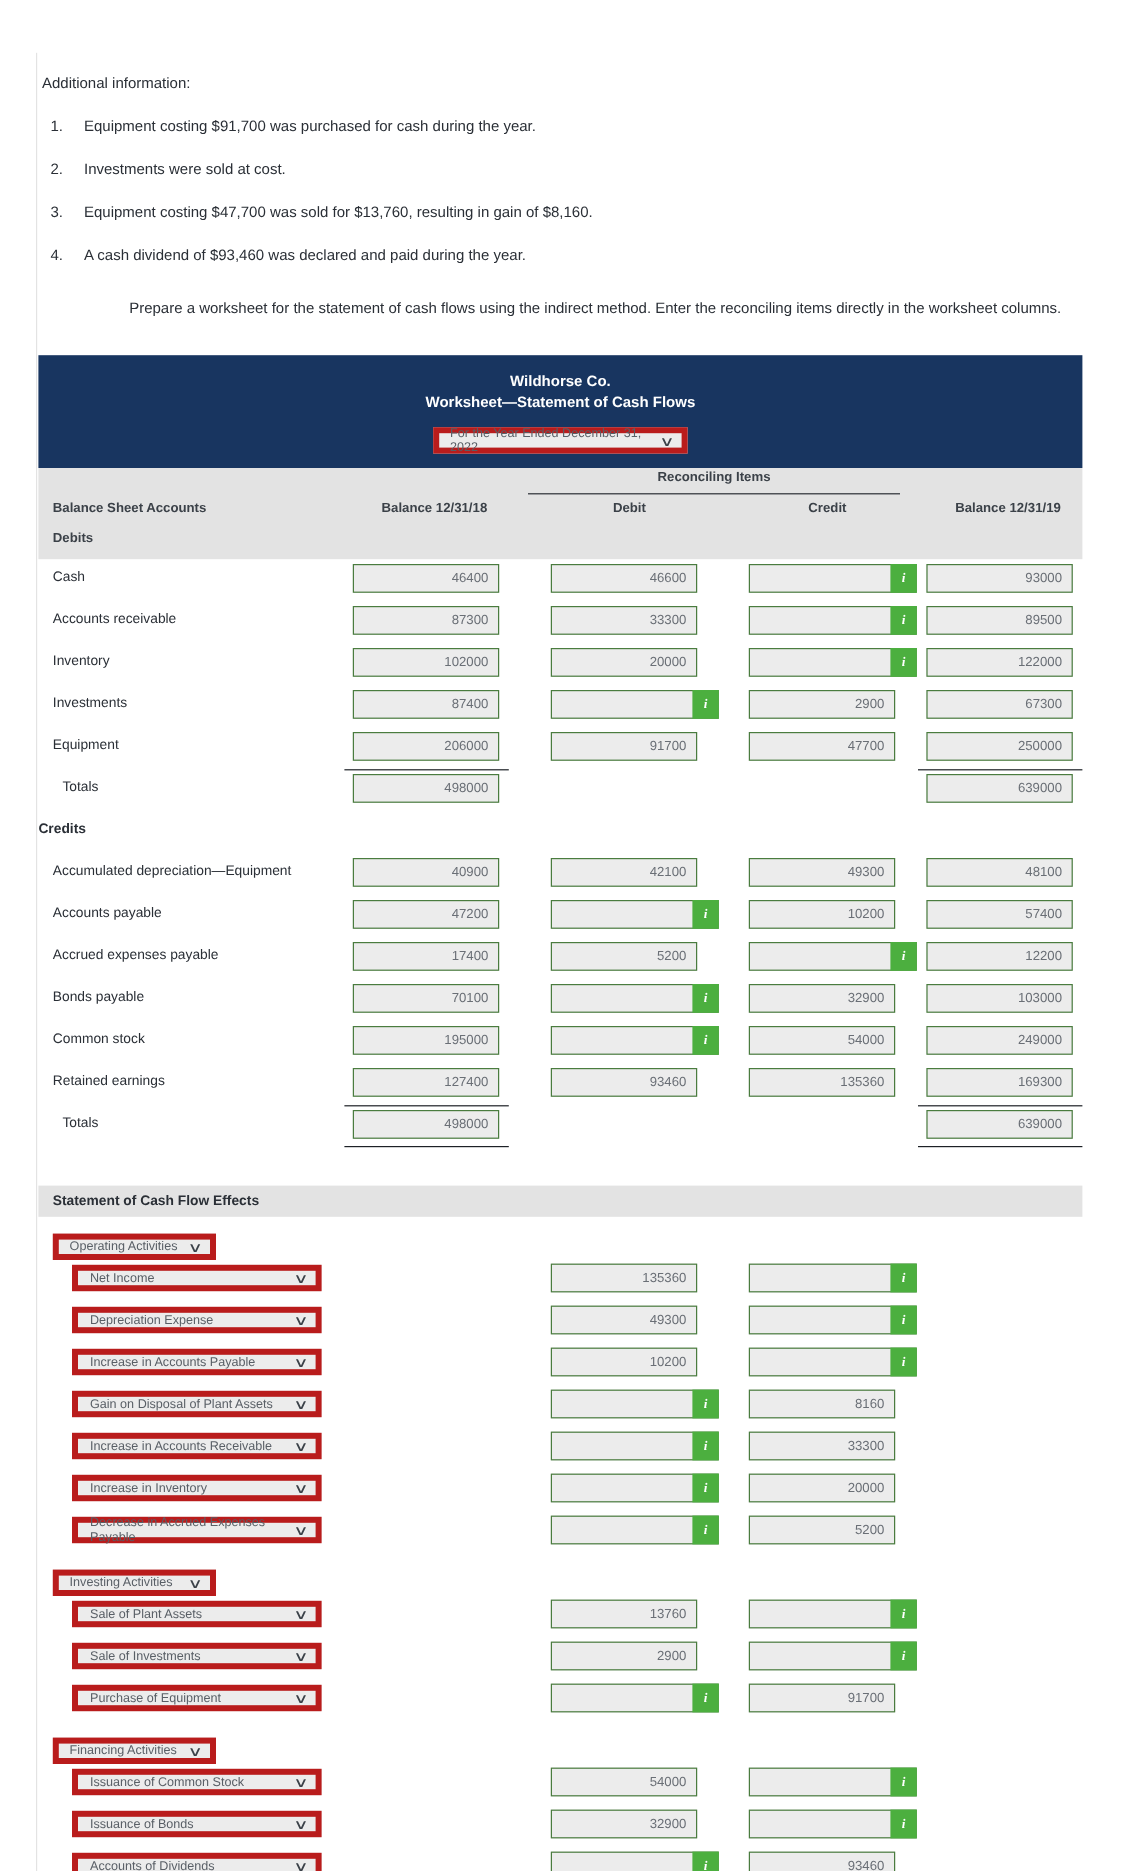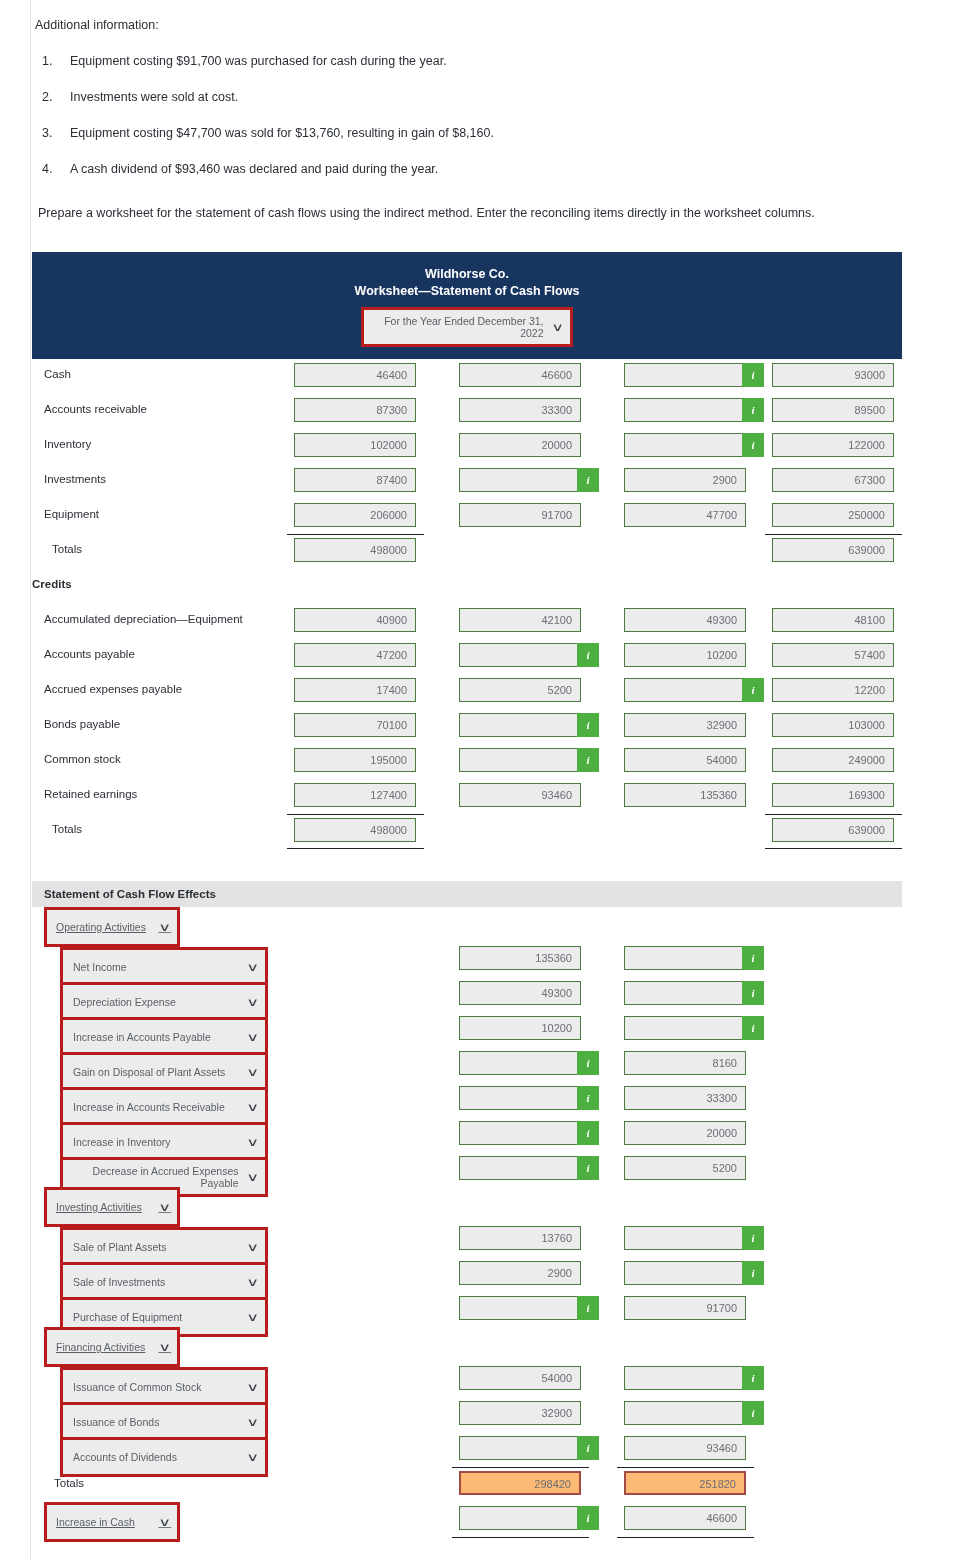--- a/index.html
+++ b/index.html
@@ -16,41 +16,42 @@
     background: #ffffff;
   }
   .left-rule {
     position: absolute;
     left: 30px; top: 0; bottom: 0;
     width: 1px;
     background: #e3e3e3;
   }
 
   
-  .intro { padding: 18px 0 0 35px; }
+  .intro { padding: 18px 0 0 35px; margin-top: 44px; }
   .intro-title { font-size: 12.5px; color: #2a2f36; }
   ol.info-list {
     list-style: none;
     margin: 22px 0 0 0;
     padding: 0;
   }
   ol.info-list li {
     font-size: 12.5px;
     margin-bottom: 22px;
     position: relative;
     padding-left: 35px;
   }
   ol.info-list li .num {
     position: absolute;
     left: 7px; top: 0;
     font-size: 12.5px;
   }
   .prompt {
     margin: 30px 0 14px 3px;
     font-size: 12.5px;
+    text-align: center;
   }
 
   
   .worksheet { margin-left: 32px; width: 870px; margin-top: 32px; }
 
   .ws-header {
     background: #183560;
     color: #ffffff;
     text-align: center;
     padding: 14px 0 12px 0;
@@ -61,26 +62,26 @@
   .ws-header .sub {
     font-size: 12.5px; font-weight: bold; line-height: 17px;
     margin-bottom: 7px;
   }
 
   .select {
     display: inline-flex;
     align-items: center;
     justify-content: space-between;
     background: #ececec;
-    border: 3px solid #b91c1c;
+    border: 5px solid #b91c1c;
     color: #595f66;
     font-size: 10.5px;
-    height: 40px;
+    height: 22px;
     padding: 0 7px 0 9px;
-    text-align: right;
+    text-align: left;
   }
   .select .chev {
     font-size: 13px;
     line-height: 1;
     color: #3b4148;
     margin-left: 10px;
     font-weight: 300;
     transform: scaleX(1.35) scaleY(0.85);
   }
   .select.period { width: 212px; }
@@ -202,23 +203,22 @@
     align-items: center;
     padding-left: 12px;
     font-size: 11.5px;
     font-weight: bold;
     color: #2a2f36;
     margin-top: 6px;
   }
   .cf-row { position: relative; height: 35px; }
   .cf-row .act-select {
     position: absolute;
-    left: 12px; top: 0;
+    left: 12px; top: 14px;
     width: 136px;
-    text-decoration: underline;
   }
   .cf-row .item-select {
     position: absolute;
     left: 28px; top: 5px;
     width: 208px;
     padding-left: 10px;
   }
   .cf-row .totals-label {
     position: absolute;
     left: 22px; top: 10px;
@@ -248,20 +248,36 @@
 
     <div class="ws-header">
       <div class="co">Wildhorse Co.</div>
       <div class="sub">Worksheet—Statement of Cash Flows</div>
       <div class="select period">
         <span>For the Year Ended December 31, 2022</span>
         <span class="chev">∨</span>
       </div>
     </div>
 
+    <div class="colhead-band">
+      <div class="recon-row">
+        <div class="recon-label">Reconciling Items</div>
+        <div class="recon-underline"></div>
+      </div>
+      <div class="colhead-row">
+        <div class="ch acct">Balance Sheet Accounts</div>
+        <div class="ch bal18">Balance 12/31/18</div>
+        <div class="ch debit">Debit</div>
+        <div class="ch credit">Credit</div>
+        <div class="ch bal19">Balance 12/31/19</div>
+      </div>
+      <div class="colhead-row2">
+        <div class="ch debits-word">Debits</div>
+      </div>
+    </div>
 
     <div id="balance-rows">
         <div class="row">
           <div class="label">Cash</div>
           <div class="cell c1">
             <div class="inp filled">46400</div>
           </div>
           <div class="cell c2">
             <div class="inp filled">46600</div>
           </div>

